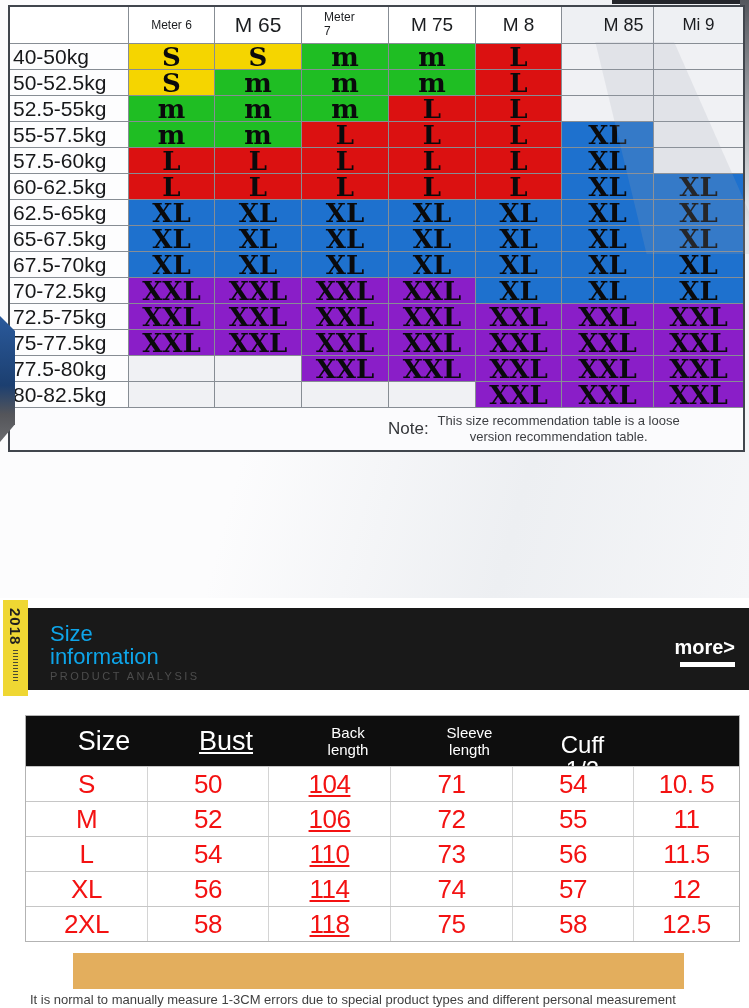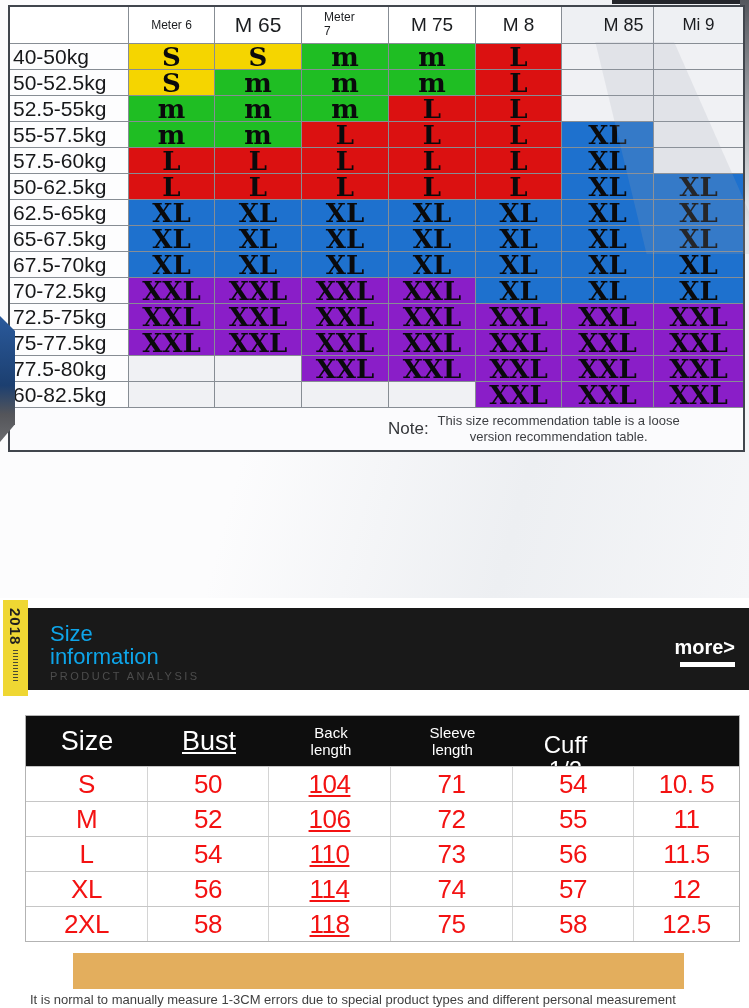--- a/index.html
+++ b/index.html
@@ -61,21 +61,21 @@
   .banner{position:absolute;left:28px;top:608px;width:721px;height:82px;background:#191919;z-index:2;}
   .banner-text{position:absolute;left:22px;top:14px;}
   .banner-title{width:130px;font-size:22px;line-height:1.05;color:#0ea5e9;}
   .banner-sub{margin-top:2px;font-size:11px;color:#4d4d4d;letter-spacing:2.5px;white-space:nowrap;}
   .banner-more{position:absolute;right:14px;top:28px;text-align:right;cursor:pointer;}
   .banner-more-label{color:#fff;font-size:20px;font-weight:bold;}
   .banner-more-bar{width:55px;height:5px;background:#fff;margin-top:3px;margin-left:auto;}
 
   
   .mt{position:absolute;left:25px;top:715px;width:713px;border:1px solid #b3b3b3;background:#fff;z-index:2;}
-  .mt-head{display:flex;height:50px;background:#0e0e0e;overflow:hidden;}
+  .mt-head{display:flex;height:50px;background:#0e0e0e;overflow:hidden;padding-left:17px;}
   .mt-h{display:flex;align-items:center;justify-content:center;box-sizing:border-box;
         color:#fff;text-align:center;}
   .mc0{width:122px;}.mc1{width:121px;}.mc2{width:122px;text-decoration:underline;}
   .mc3{width:122px;}.mc4{width:121px;}.mc5{width:105px;}
   .mc0 span{font-size:27px;}
   .mc2 span{font-size:27px;}
   .mc1 span,.mc3 span,.mc4 span{display:block;width:72px;font-size:15px;line-height:1.15;}
   .mt-h.mc5{align-items:flex-start;}
   .mc5 span{display:block;width:52px;font-size:24px;line-height:1.05;margin-top:16px;text-align:center;}
   .mt-row{display:flex;height:34px;border-top:1px solid #c6c6c6;background:#fff;}
@@ -155,21 +155,21 @@
           <div class="sc-lab c0">57.5-60kg</div>
           <div class="sc-cell c1" style="background: rgb(219, 17, 17);">L</div>
           <div class="sc-cell c2" style="background: rgb(219, 17, 17);">L</div>
           <div class="sc-cell c3" style="background: rgb(219, 17, 17);">L</div>
           <div class="sc-cell c4" style="background: rgb(219, 17, 17);">L</div>
           <div class="sc-cell c5" style="background: rgb(219, 17, 17);">L</div>
           <div class="sc-cell c6" style="background: rgb(30, 113, 206);">XL</div>
           <div class="sc-cell c7 empty"></div>
         </div>
         <div class="sc-row">
-          <div class="sc-lab c0">50-62.5kg</div>
+          <div class="sc-lab c0">60-62.5kg</div>
           <div class="sc-cell c1" style="background: rgb(219, 17, 17);">L</div>
           <div class="sc-cell c2" style="background: rgb(219, 17, 17);">L</div>
           <div class="sc-cell c3" style="background: rgb(219, 17, 17);">L</div>
           <div class="sc-cell c4" style="background: rgb(219, 17, 17);">L</div>
           <div class="sc-cell c5" style="background: rgb(219, 17, 17);">L</div>
           <div class="sc-cell c6" style="background: rgb(30, 113, 206);">XL</div>
           <div class="sc-cell c7" style="background: rgb(30, 113, 206);">XL</div>
         </div>
         <div class="sc-row">
           <div class="sc-lab c0">62.5-65kg</div>
@@ -235,21 +235,21 @@
           <div class="sc-lab c0">77.5-80kg</div>
           <div class="sc-cell c1 empty"></div>
           <div class="sc-cell c2 empty"></div>
           <div class="sc-cell c3" style="background: rgb(138, 30, 200);">XXL</div>
           <div class="sc-cell c4" style="background: rgb(138, 30, 200);">XXL</div>
           <div class="sc-cell c5" style="background: rgb(138, 30, 200);">XXL</div>
           <div class="sc-cell c6" style="background: rgb(138, 30, 200);">XXL</div>
           <div class="sc-cell c7" style="background: rgb(138, 30, 200);">XXL</div>
         </div>
         <div class="sc-row">
-          <div class="sc-lab c0">60-82.5kg</div>
+          <div class="sc-lab c0">80-82.5kg</div>
           <div class="sc-cell c1 empty"></div>
           <div class="sc-cell c2 empty"></div>
           <div class="sc-cell c3 empty"></div>
           <div class="sc-cell c4 empty"></div>
           <div class="sc-cell c5" style="background: rgb(138, 30, 200);">XXL</div>
           <div class="sc-cell c6" style="background: rgb(138, 30, 200);">XXL</div>
           <div class="sc-cell c7" style="background: rgb(138, 30, 200);">XXL</div>
         </div>
       </div>
     <div class="sc-note">

